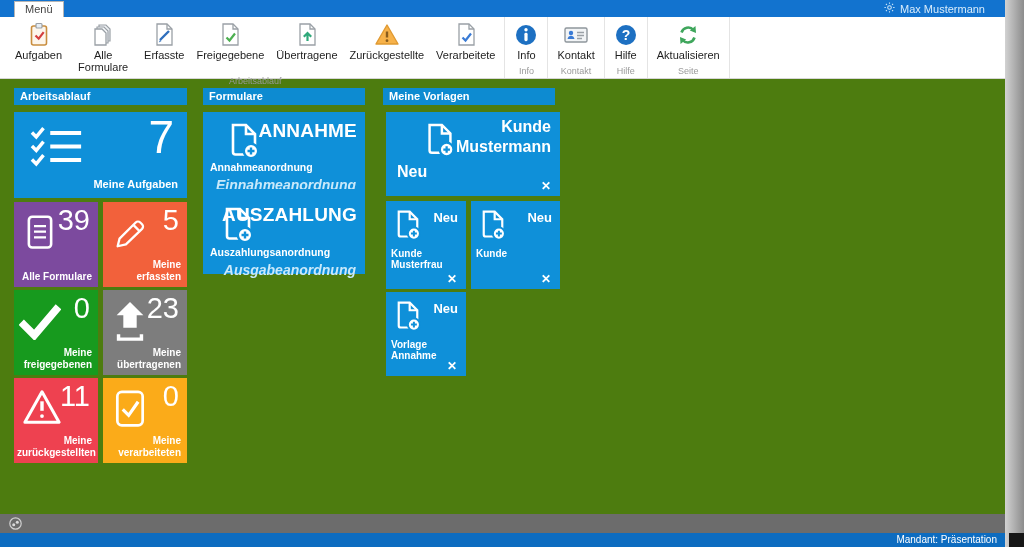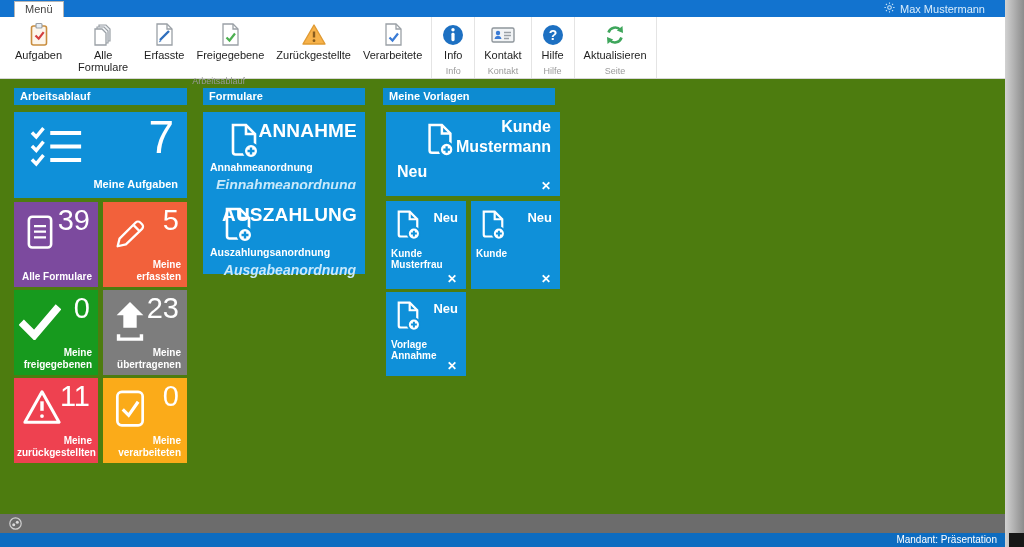--- a/index.html
+++ b/index.html
@@ -142,20 +142,30 @@
             <svg width="24" height="26" viewBox="0 0 24 26">
                 <path d="M5 2h10l5 5v16H5z" fill="#fff" stroke="#9aa0a6" stroke-width="1.3"></path>
                 <path d="M15 2v5h5" fill="none" stroke="#9aa0a6" stroke-width="1.3"></path>
                 <path d="M8.5 15.5l3 3 5.5-7" fill="none" stroke="#4caf50" stroke-width="2.2"></path>
               </svg>
           </span>
           <span class="rlabel">Freigegebene</span>
         </div>
         <div class="rbtn">
           <span class="ricon">
+            <svg width="24" height="26" viewBox="0 0 24 26">
+                <path d="M5 2h10l5 5v16H5z" fill="#fff" stroke="#9aa0a6" stroke-width="1.3"></path>
+                <path d="M15 2v5h5" fill="none" stroke="#9aa0a6" stroke-width="1.3"></path>
+                <path d="M12.5 19v-7.5M8.8 14.8l3.7-3.8 3.7 3.8" fill="none" stroke="#2fa87a" stroke-width="2.2"></path>
+              </svg>
+          </span>
+          <span class="rlabel">Übertragene</span>
+        </div>
+        <div class="rbtn">
+          <span class="ricon">
             <svg width="26" height="26" viewBox="0 0 26 26">
                 <path d="M13 3L24 22H2z" fill="#f7b24a" stroke="#e09a32" stroke-width="1.4" stroke-linejoin="round"></path>
                 <path d="M13 9.5v6" stroke="#8a5d1d" stroke-width="2.4"></path>
                 <circle cx="13" cy="18.7" r="1.4" fill="#8a5d1d"></circle>
               </svg>
           </span>
           <span class="rlabel">Zurückgestellte</span>
         </div>
         <div class="rbtn">
           <span class="ricon">

